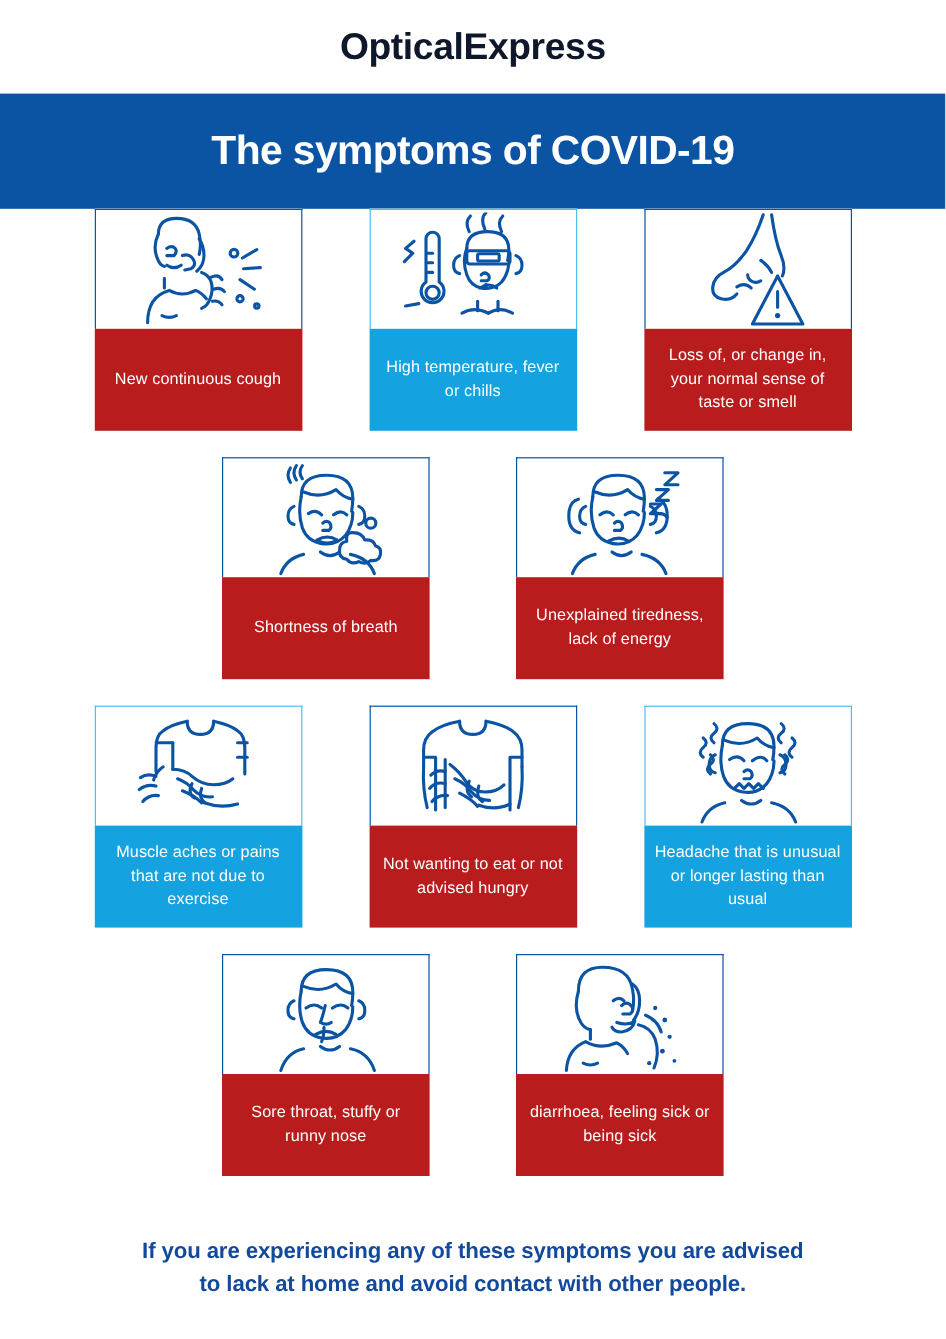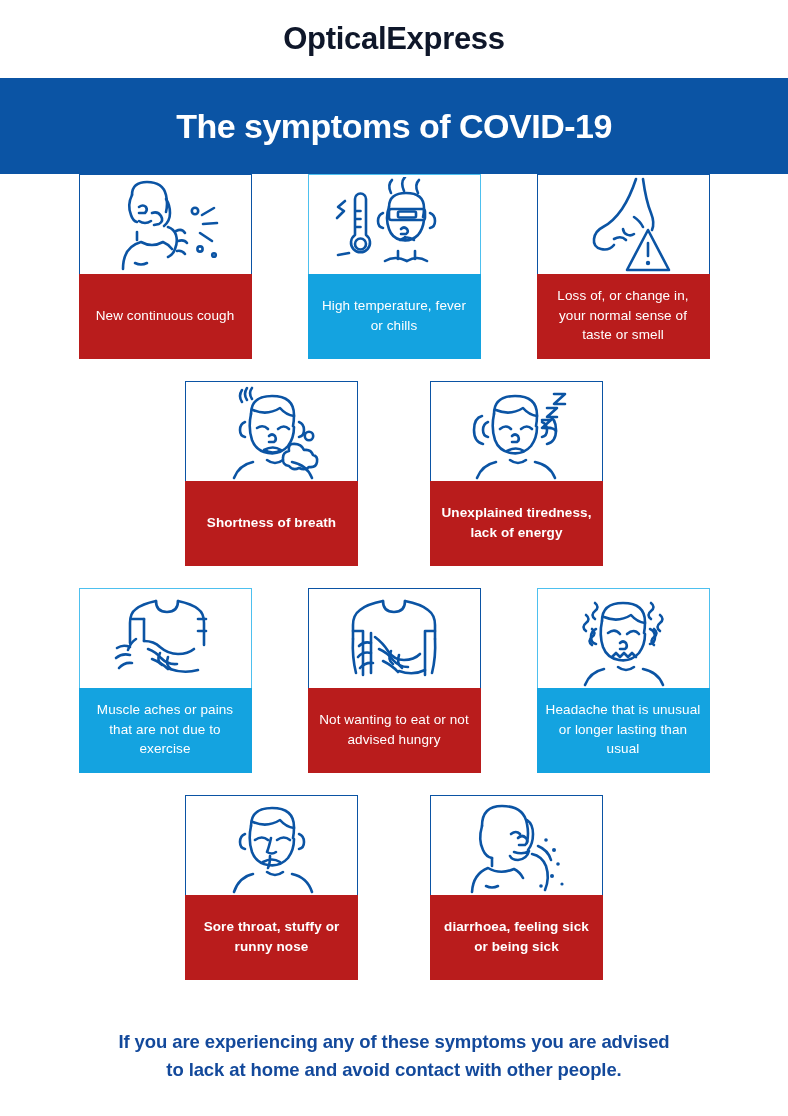--- a/index.html
+++ b/index.html
@@ -109,21 +109,21 @@
     line-height: 1.45;
     color: #ffffff;
     letter-spacing: 0.1px;
   }
   .card.dark .card-label { background: #b91c1c; }
   .card.dark .card-art   { border-color: #0b54a4; }
   .card.light .card-label { background: #14a3e0; }
   .card.light .card-art   { border-color: #4dc0ef; }
 
   
-  .row.two { gap: 72px; font-weight: bold; }
+  .row.two { gap: 72px; }
 
   
   .footer {
     position: absolute;
     left: 0;
     top: 1028px;
     width: 788px;
     text-align: center;
   }
   .footer-text {

